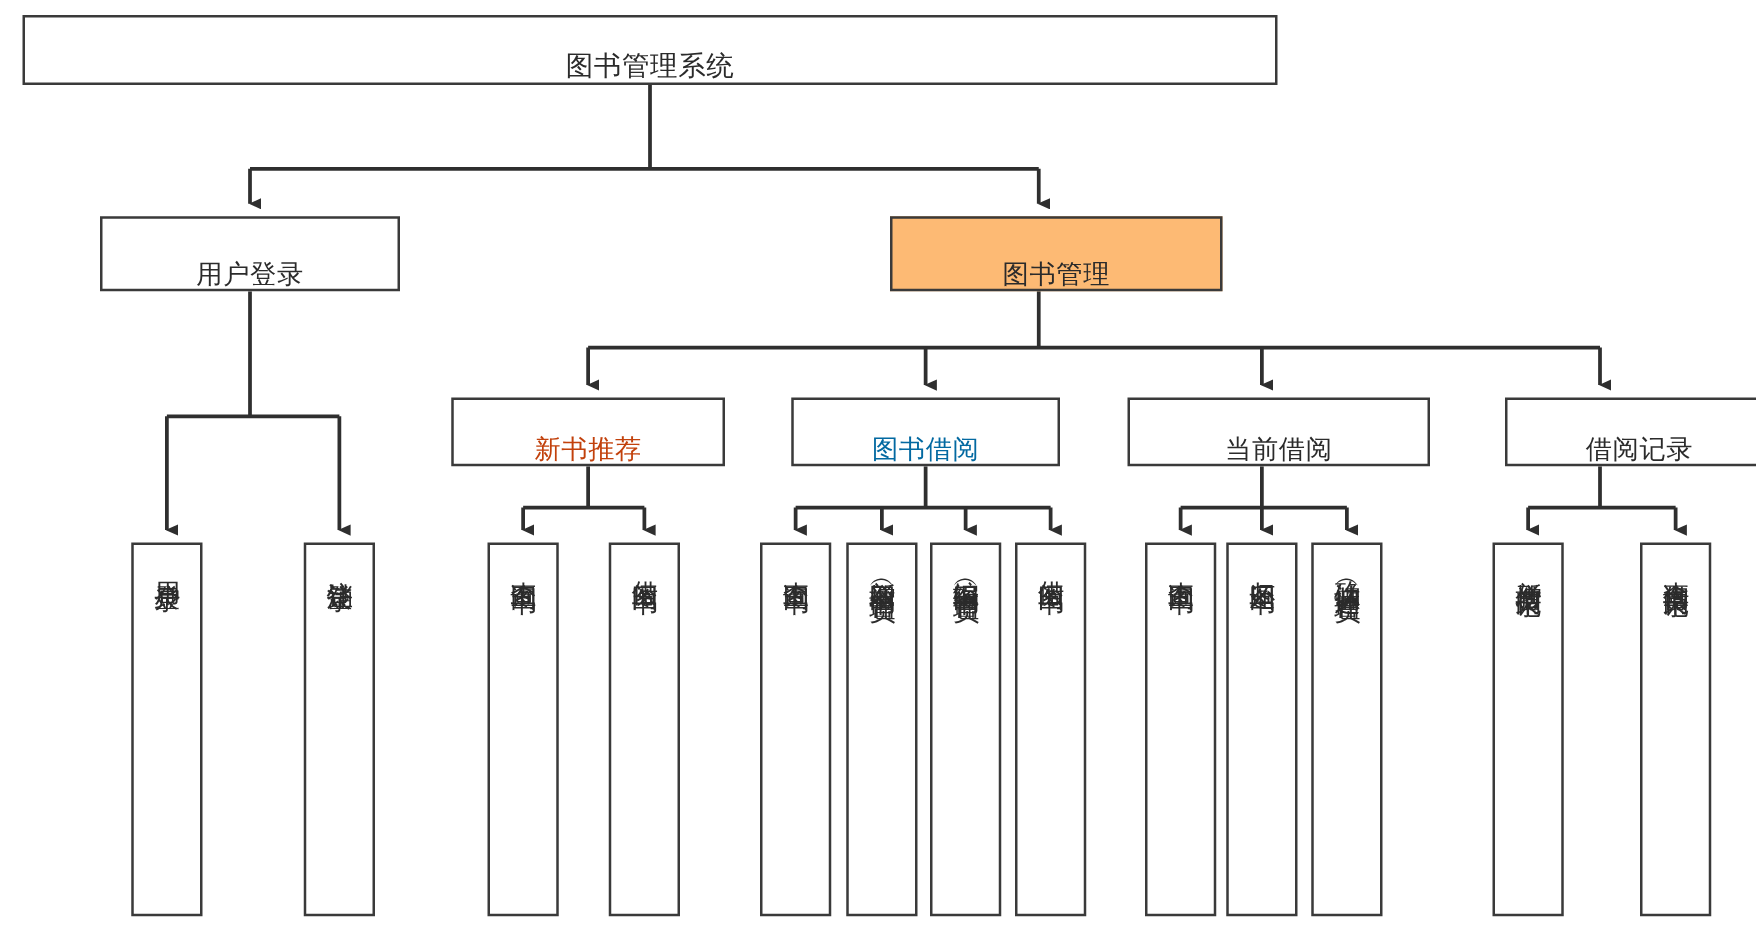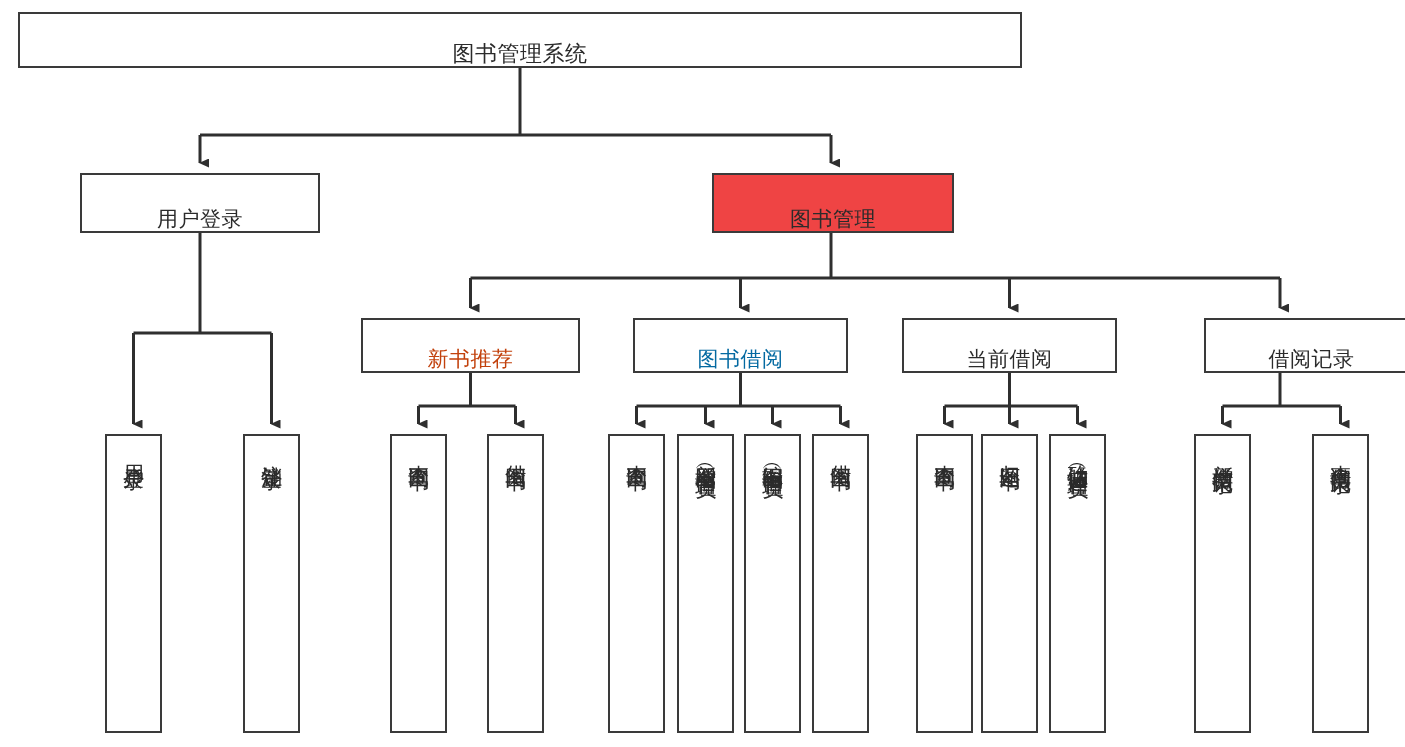--- a/index.html
+++ b/index.html
@@ -122,30 +122,30 @@
       </g>
   </svg>
 
   <div id="nodes-layer">
       <div class="node-box horizontal root" style="left: 18px; top: 12px; width: 1004px; height: 56px; border-color: rgb(58, 58, 58); background: rgb(255, 255, 255);">
         <div class="node-label" style="color: rgb(43, 43, 43);">图书管理系统</div>
       </div>
       <div class="node-box horizontal" style="left: 80px; top: 173px; width: 240px; height: 60px; border-color: rgb(58, 58, 58); background: rgb(255, 255, 255);">
         <div class="node-label" style="color: rgb(43, 43, 43);">用户登录</div>
       </div>
-      <div class="node-box horizontal" style="left: 712px; top: 173px; width: 242px; height: 60px; border-color: rgb(58, 58, 58); background: #ef4444;">
+      <div class="node-box horizontal" style="left: 712px; top: 173px; width: 266px; height: 60px; border-color: rgb(58, 58, 58); background: #fdba74;">
         <div class="node-label" style="color: rgb(43, 43, 43);">图书管理</div>
       </div>
       <div class="node-box horizontal" style="left: 361px; top: 318px; width: 219px; height: 55px; border-color: rgb(58, 58, 58); background: rgb(255, 255, 255);">
         <div class="node-label" style="color: #c2410c;">新书推荐</div>
       </div>
       <div class="node-box horizontal" style="left: 633px; top: 318px; width: 215px; height: 55px; border-color: rgb(58, 58, 58); background: rgb(255, 255, 255);">
         <div class="node-label" style="color: #0369a1;">图书借阅</div>
       </div>
-      <div class="node-box horizontal" style="left: 902px; top: 318px; width: 215px; height: 55px; border-color: rgb(58, 58, 58); background: rgb(255, 255, 255);">
+      <div class="node-box horizontal" style="left: 902px; top: 318px; width: 242px; height: 55px; border-color: rgb(58, 58, 58); background: rgb(255, 255, 255);">
         <div class="node-label" style="color: rgb(43, 43, 43);">当前借阅</div>
       </div>
       <div class="node-box horizontal" style="left: 1204px; top: 318px; width: 215px; height: 55px; border-color: rgb(58, 58, 58); background: rgb(255, 255, 255);">
         <div class="node-label" style="color: rgb(43, 43, 43);">借阅记录</div>
       </div>
       <div class="node-box vertical" style="left: 105px; top: 434px; width: 57px; height: 299px; border-color: rgb(58, 58, 58); background: rgb(255, 255, 255);">
         <div class="node-label" style="color: rgb(43, 43, 43);">用户登录</div>
       </div>
       <div class="node-box vertical" style="left: 243px; top: 434px; width: 57px; height: 299px; border-color: rgb(58, 58, 58); background: rgb(255, 255, 255);">
         <div class="node-label" style="color: rgb(43, 43, 43);">注销登录</div>

